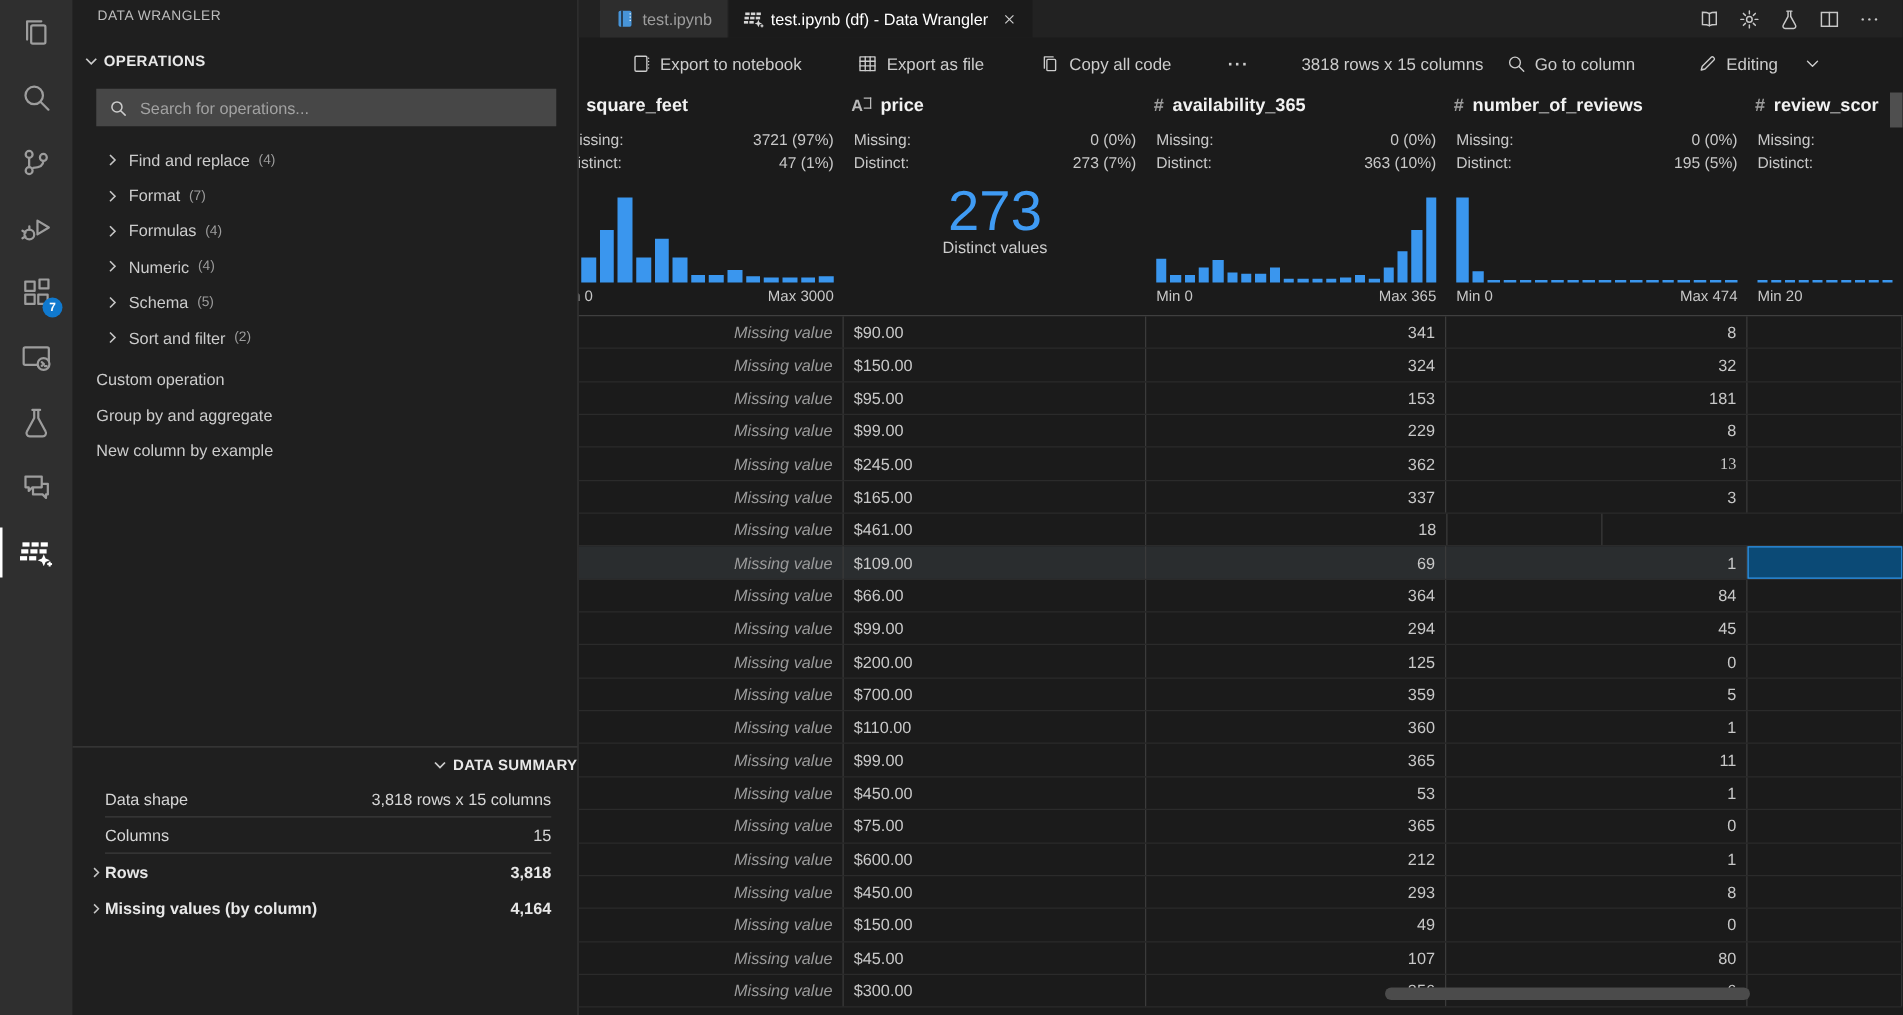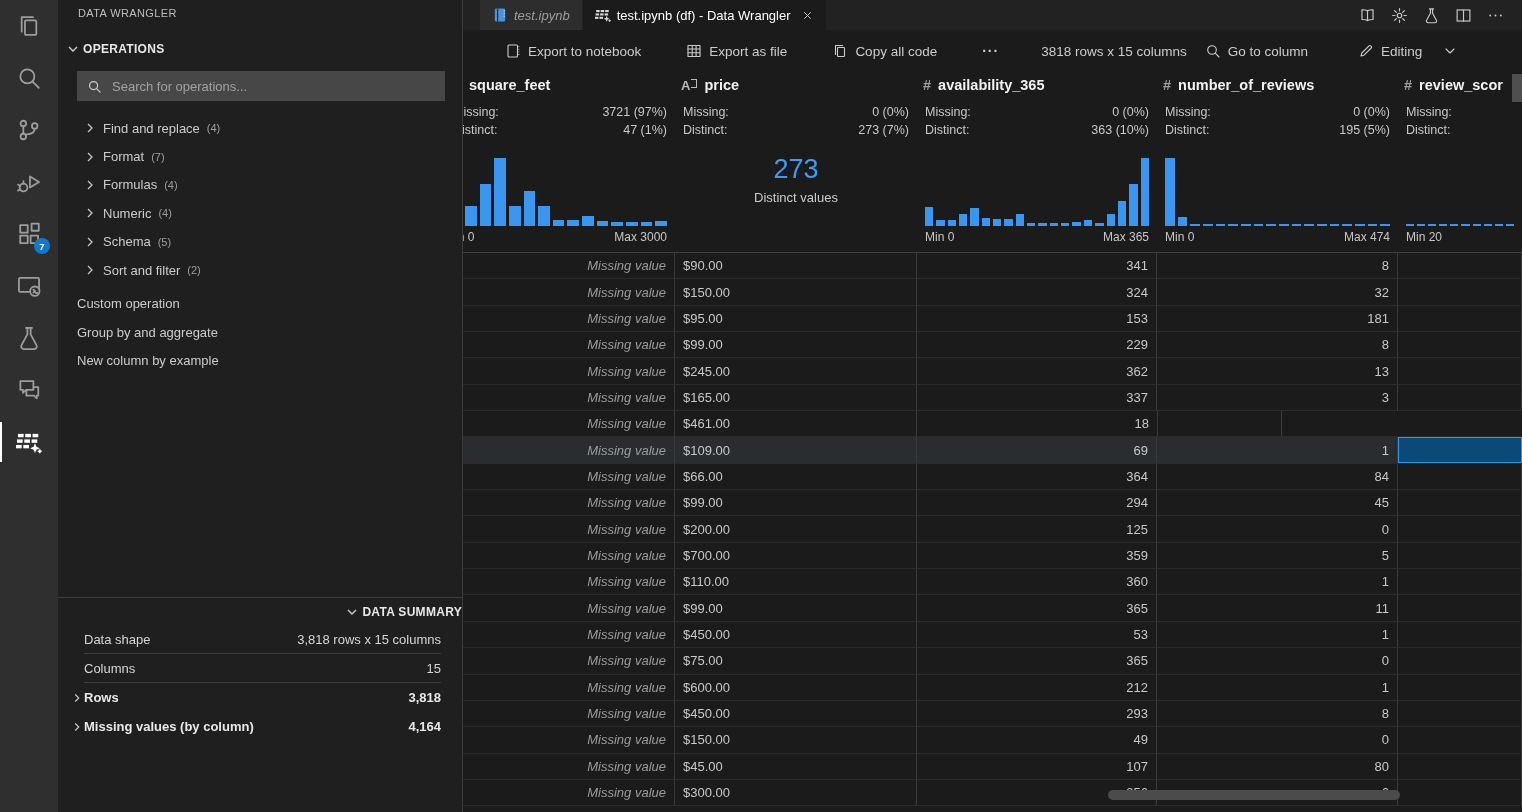--- a/index.html
+++ b/index.html
@@ -41,21 +41,21 @@
   .sum-row .sr-chev{position:absolute;left:-14px;width:14px;height:14px;color:#c5c5c5;}
   .sum-row .sr-chev svg{width:14px;height:14px;stroke:currentColor;fill:none;stroke-width:1.4;}
   .sum-row .sr-lab{color:#d6d6d6;}
   .sum-row .sr-val{margin-left:auto;color:#d6d6d6;}
   .sum-row.bold .sr-lab,.sum-row.bold .sr-val{font-weight:700;color:#e8e8e8;}
   .sum-row.underline::after{content:"";position:absolute;left:0;right:0;bottom:0;height:1px;background:#3c3c3c;}
   
   #main{position:absolute;left:463px;top:0;width:1059px;height:812px;background:#1b1b1b;}
   #tabbar{position:absolute;left:0;top:0;width:100%;height:30px;background:#222222;display:flex;align-items:stretch;}
   .tab{display:flex;align-items:center;padding:0 12px;font-size:13px;color:#9d9d9d;background:#2d2d2d;margin-right:1px;cursor:pointer;}
-  .tab:first-child{margin-left:17px;font-style:italic;}
+  .tab:first-child{margin-left:17px;}
   .tab.active{background:#1b1b1b;color:#ffffff;}
   .tab .tab-icon{display:flex;margin-right:6px;}
   .tab .tab-icon svg{width:16px;height:16px;}
   .tab .close{margin-left:10px;color:#cccccc;display:flex;cursor:pointer;}
   .tab .close svg{width:13px;height:13px;stroke:currentColor;stroke-width:1.2;}
   #editor-actions{margin-left:auto;display:flex;align-items:center;gap:15px;padding-right:18px;color:#c8c8c8;}
   #editor-actions .ea{display:flex;cursor:pointer;}
   #editor-actions svg{width:17px;height:17px;stroke:currentColor;fill:none;stroke-width:1.1;stroke-linecap:round;}
   #toolbar{position:absolute;left:0;top:30px;width:100%;height:42px;display:flex;align-items:center;font-size:13.5px;color:#cccccc;}
   .tb-btn{display:flex;align-items:center;gap:7px;cursor:pointer;white-space:nowrap;}
@@ -67,21 +67,21 @@
   .gcol .cname{position:absolute;left:6px;top:5px;font-size:14.5px;font-weight:700;color:#f2f2f2;white-space:nowrap;cursor:pointer;}
   .gcol .cname .tmark{color:#9d9d9d;font-weight:600;margin-right:7px;}
   .stat{position:absolute;left:8px;right:8px;height:17px;font-size:12.5px;display:flex;white-space:nowrap;}
   .stat .sl{color:#c8c8c8;}
   .stat .sv{margin-left:auto;color:#c8c8c8;}
   .hist{position:absolute;left:8px;right:8px;top:86px;height:68px;display:flex;align-items:flex-end;gap:3px;}
   .hist .bar{flex:1;background:#3a96ee;}
   .minmax{position:absolute;left:8px;right:8px;top:158px;font-size:12px;color:#c8c8c8;display:flex;white-space:nowrap;}
   .minmax .mx{margin-left:auto;}
   .distinct-big{position:absolute;left:0;right:0;top:78px;text-align:center;}
-  .distinct-big .num{font-size:27px;color:#3f9bf4;line-height:38px;}
+  .distinct-big .num{font-size:45px;color:#3f9bf4;line-height:38px;}
   .distinct-big .cap{font-size:13px;color:#cccccc;margin-top:2px;}
   .gcol.c0 .stat .sl{margin-left:-18px;}
   .gcol.c0 .minmax .mn{margin-left:-26px;}
   .gcol.c0 .hist{left:2px;}
   .str-icon{display:inline-flex;align-items:flex-start;color:#b9b9b9;font-weight:700;font-size:13px;margin-right:7px;}
   .str-icon i{display:inline-block;width:6px;height:9px;border:1.3px solid #b9b9b9;border-left:none;margin-left:1px;margin-top:1px;}
   
   #gridbody{position:absolute;left:0;top:252px;width:100%;height:560px;overflow:hidden;border-top:1px solid #3f3f3f;}
   .grow{position:relative;height:26.35px;border-bottom:1px solid #2b2b2b;display:flex;}
   .grow.selected{background:#2a2d2f;}
@@ -582,21 +582,21 @@
         <div class="gcell missing" style="width: 212px;">Missing value</div>
         <div class="gcell" style="width: 242px;">$99.00</div>
         <div class="gcell ra" style="width: 240px;">229</div>
         <div class="gcell ra" style="width: 241px;">8</div>
         <div class="gcell ra" style="width: 124px;"></div>
       </div>
       <div class="grow">
         <div class="gcell missing" style="width: 212px;">Missing value</div>
         <div class="gcell" style="width: 242px;">$245.00</div>
         <div class="gcell ra" style="width: 240px;">362</div>
-        <div class="gcell ra" style="width: 241px;">13</div>
+        <div class="gcell ra" style="width: 241px; font-family: Liberation Serif, serif;">13</div>
         <div class="gcell ra" style="width: 124px;"></div>
       </div>
       <div class="grow">
         <div class="gcell missing" style="width: 212px;">Missing value</div>
         <div class="gcell" style="width: 242px;">$165.00</div>
         <div class="gcell ra" style="width: 240px;">337</div>
         <div class="gcell ra" style="width: 241px;">3</div>
         <div class="gcell ra" style="width: 124px;"></div>
       </div>
       <div class="grow">

